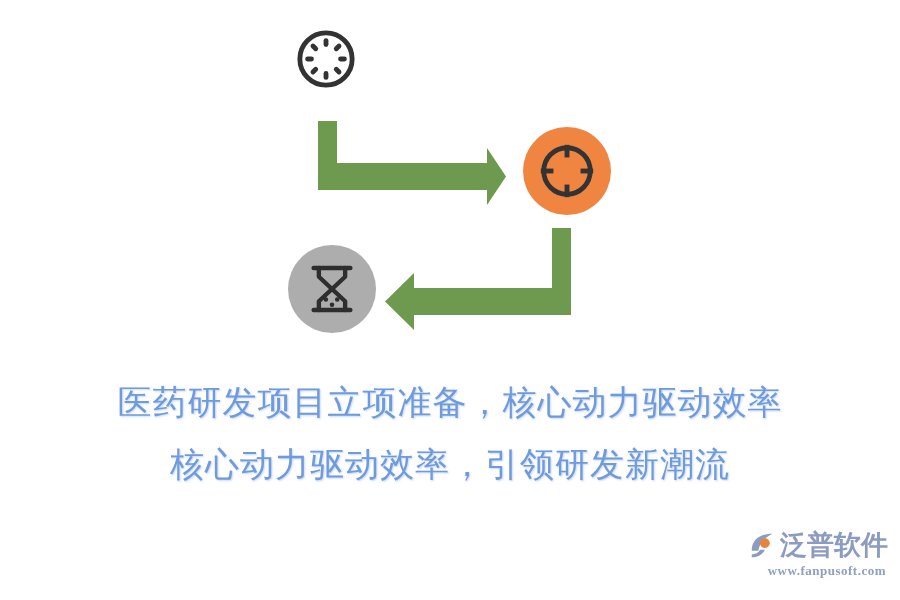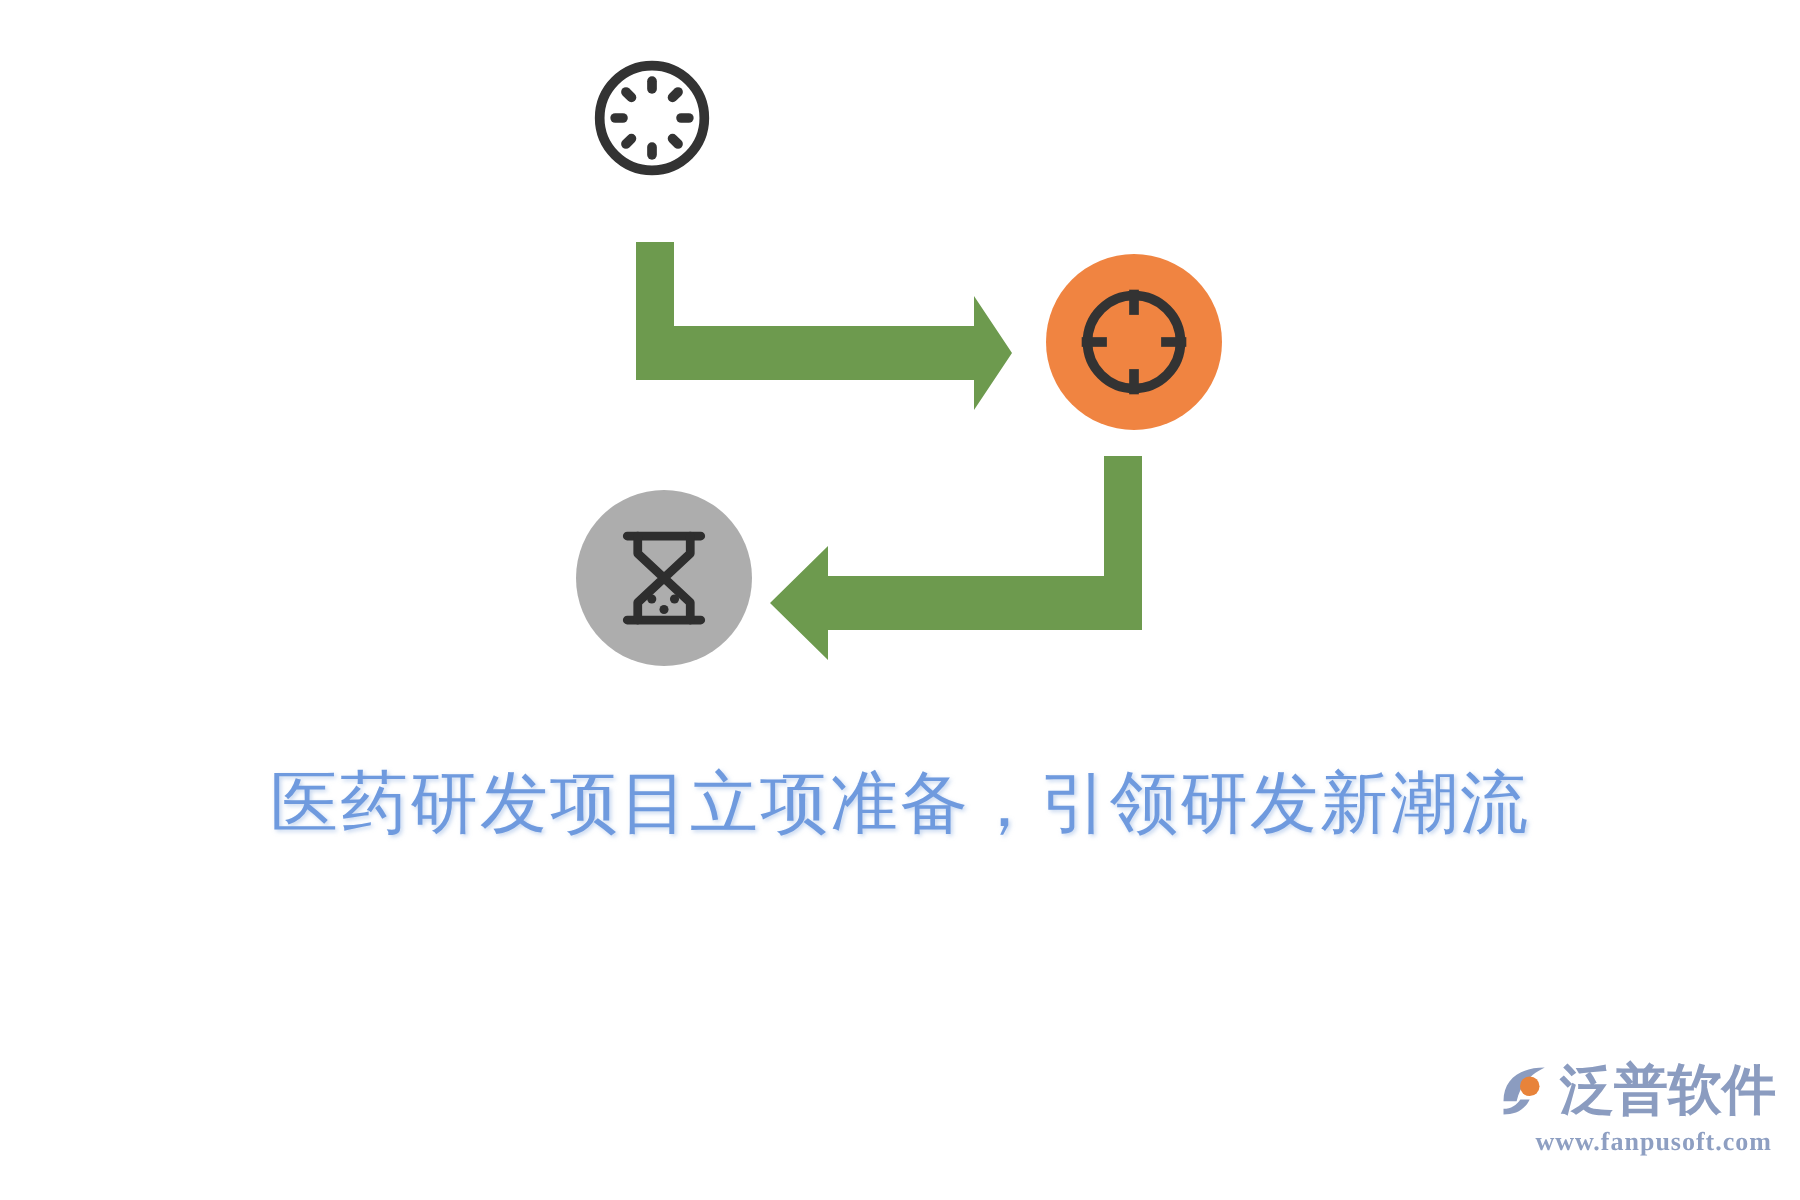--- a/index.html
+++ b/index.html
@@ -175,21 +175,22 @@
           <circle cx="25" cy="44" r="2.6"></circle>
           <circle cx="38" cy="44" r="2.6"></circle>
           <circle cx="32" cy="50" r="2.6"></circle>
         </g>
       </svg>
     </div>
 
   </div>
 
   <div id="caption">
-    <div class="caption-line" style="color: rgb(111, 154, 222);">医药研发项目立项准备，引领研发新潮流</div>
+    <div class="caption-line" style="color: rgb(111, 154, 222);">医药研发项目立项准备，核心动力驱动效率</div>
+    <div class="caption-line" style="color: rgb(111, 154, 222);">核心动力驱动效率，引领研发新潮流</div>
   </div>
 
   <div id="watermark">
     <div id="wm-row">
       <svg width="30" height="30" viewBox="0 0 32 32">
         <path d="M 4 22 C 4 10, 13 4, 26 4 C 18 8, 13 13, 11 22 Z" fill="#8b9cc0"></path>
         <path d="M 4 26 C 8 26, 11 24, 13 21 L 18 21 C 15 27, 10 29, 4 29 Z" fill="#8b9cc0"></path>
         <circle cx="18" cy="14" r="5.2" fill="#e8833a"></circle>
       </svg>
       <div id="wm-brand">泛普软件</div>

